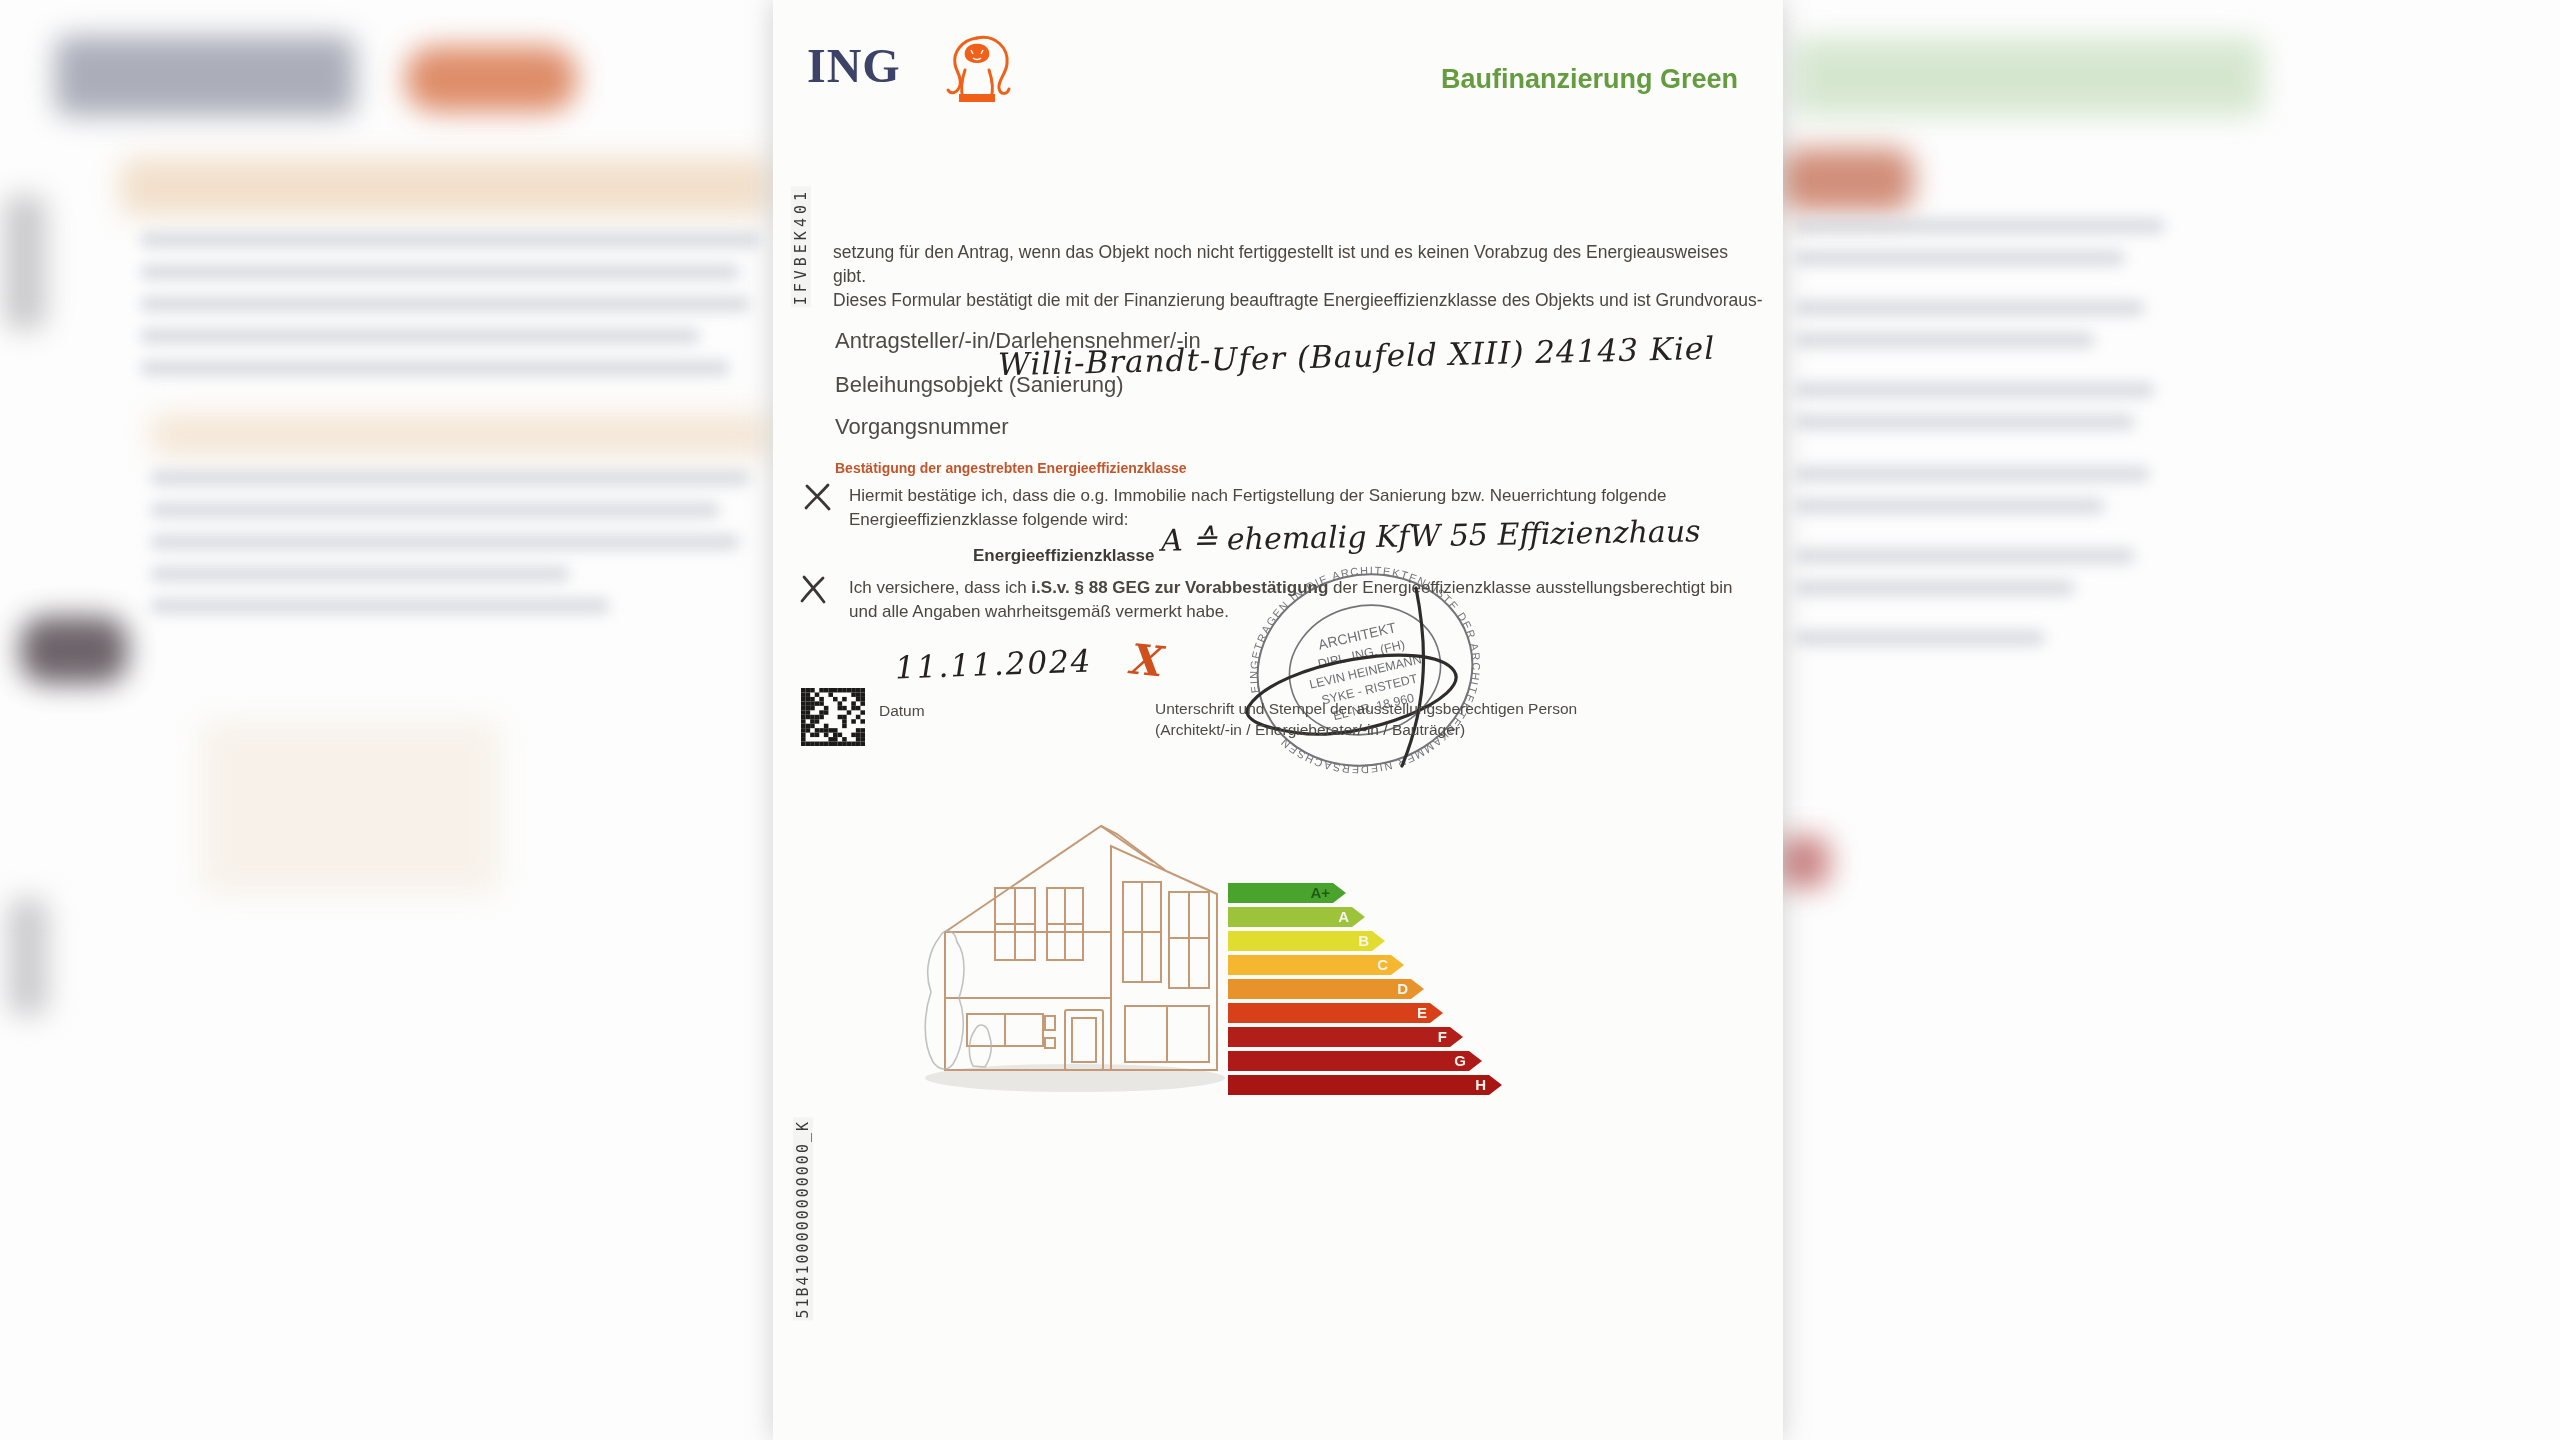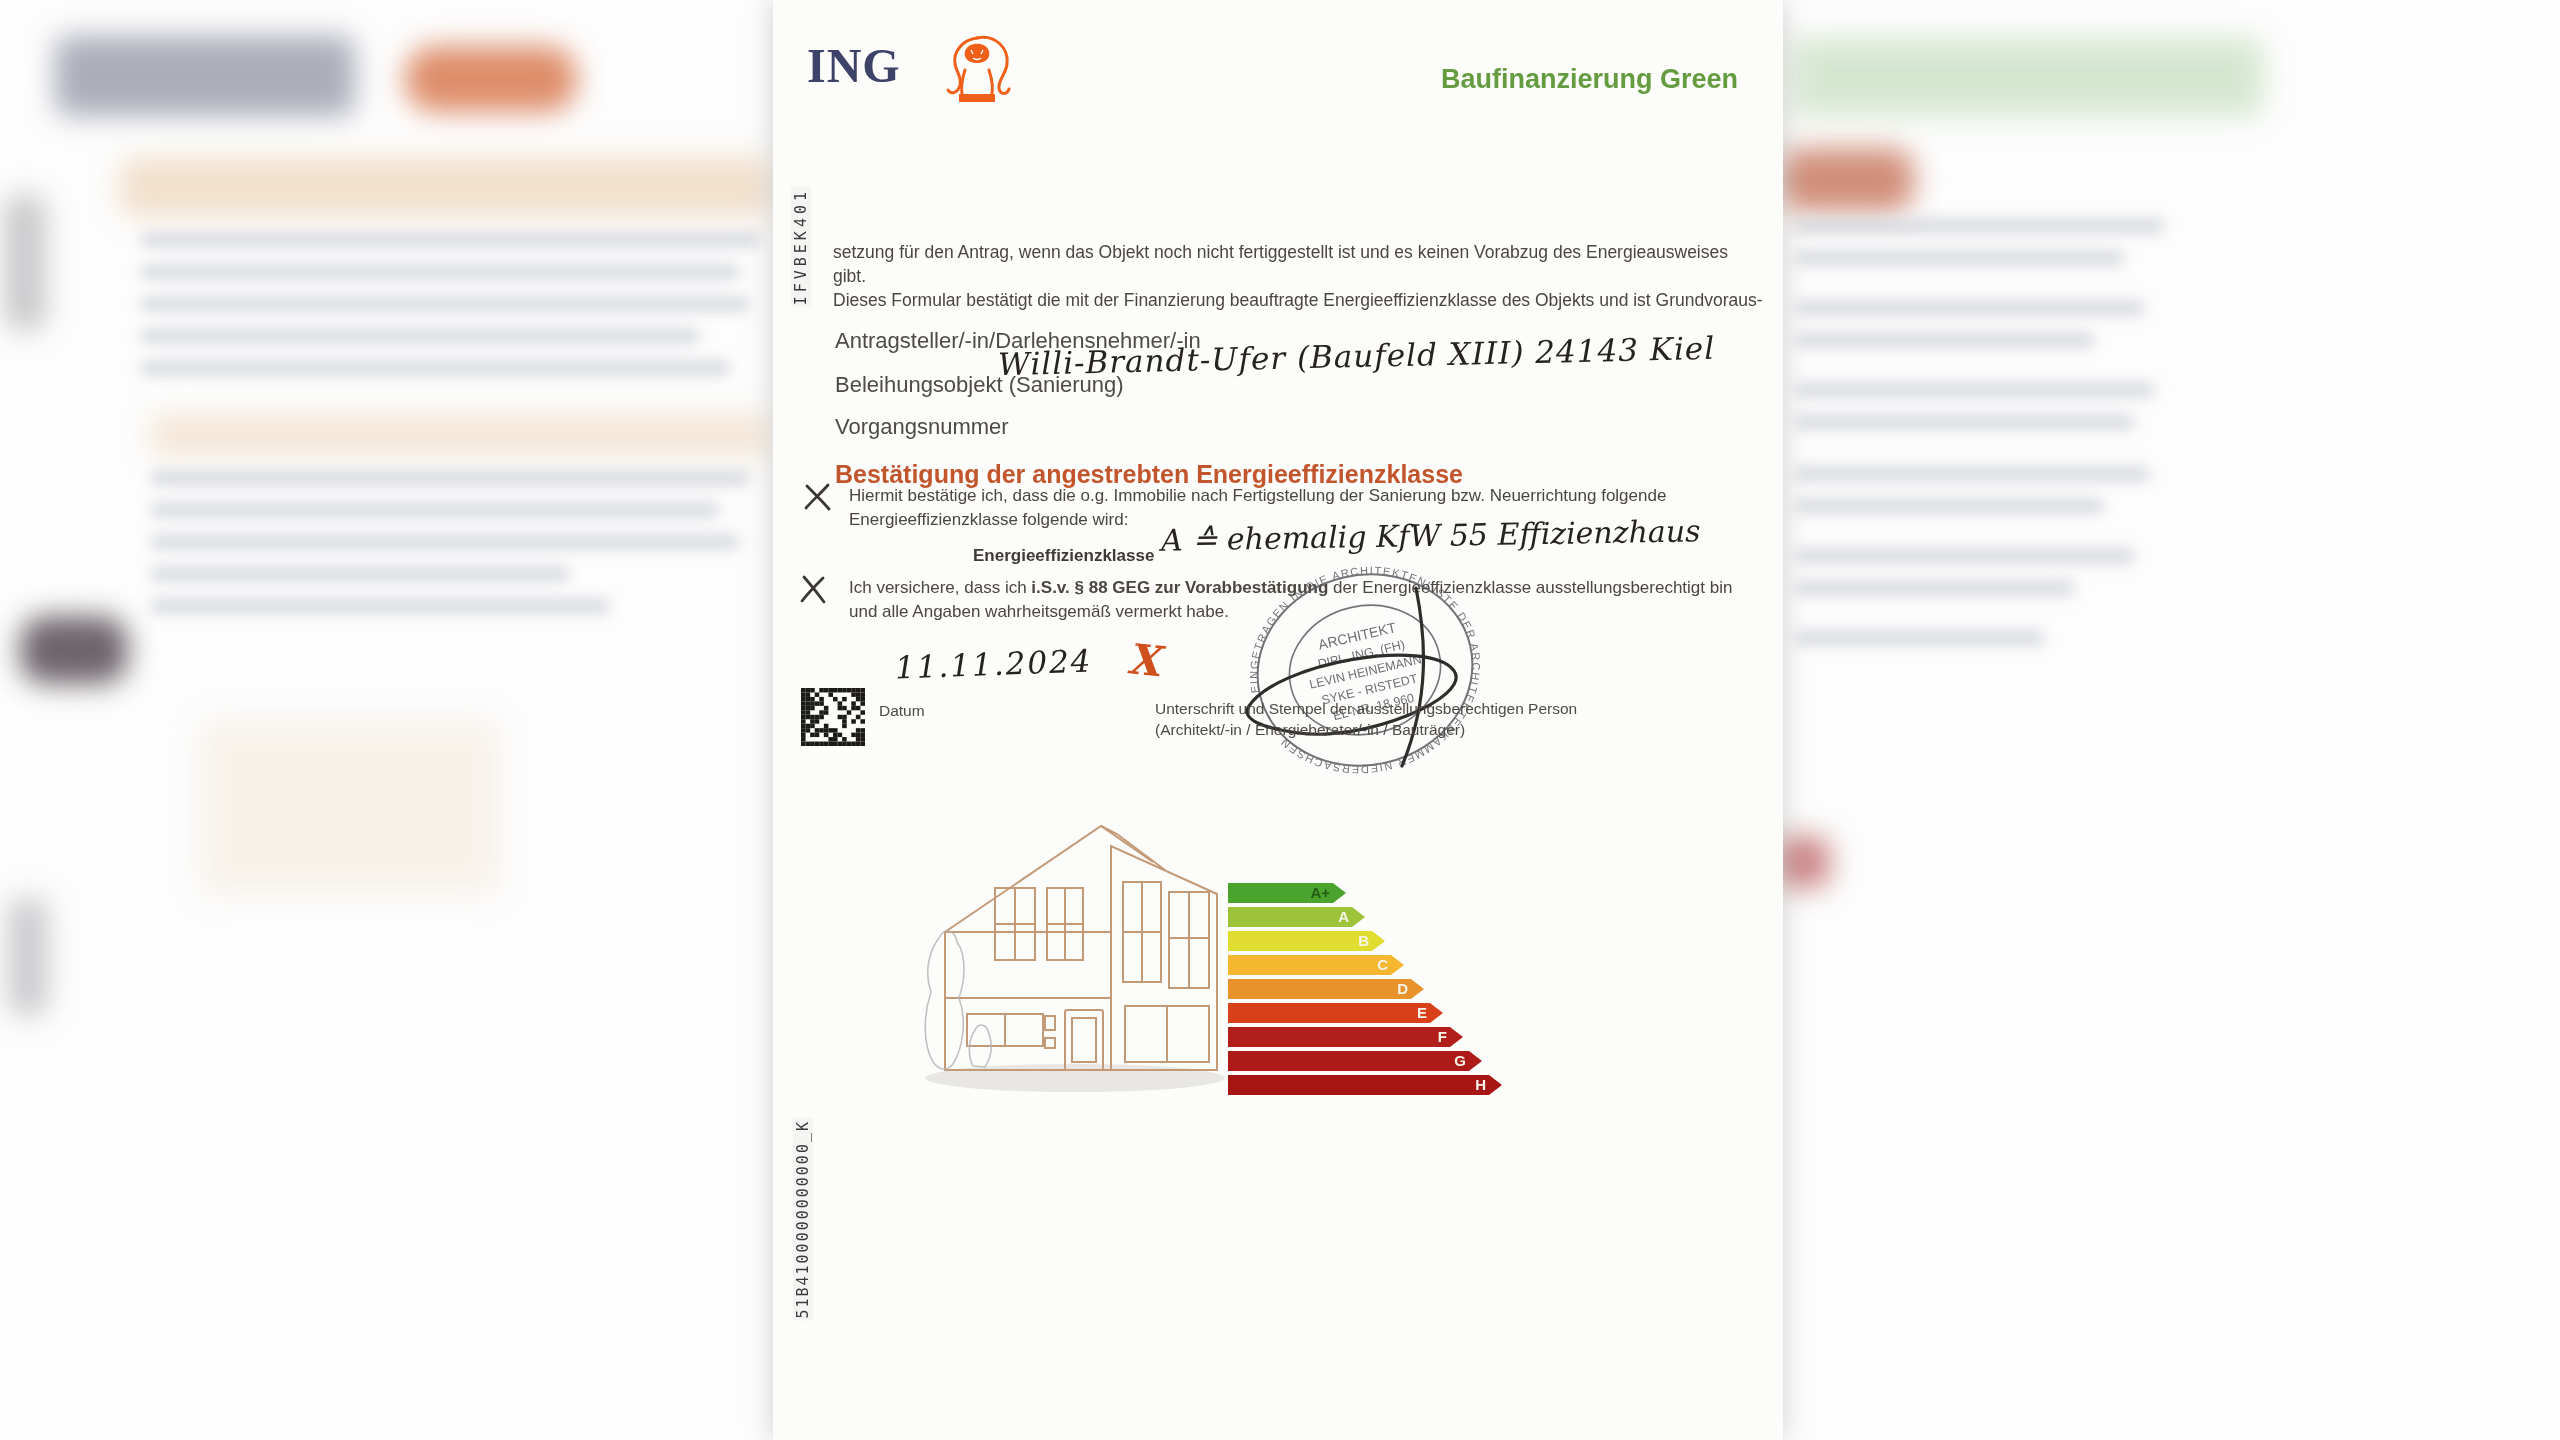--- a/index.html
+++ b/index.html
@@ -20,21 +20,21 @@
   #program{right:45px;top:64px;font-size:27px;font-weight:bold;color:#649c3f;}
   .vcode{font-family:"DejaVu Sans Mono",monospace;font-size:15px;color:#3a3a3a;letter-spacing:4px;
          writing-mode:vertical-rl;transform:rotate(180deg);background:#f4f4f2;padding:2px 1px;}
   #code-left{left:18px;top:186px;}
   #code-bottom{left:20px;top:1118px;letter-spacing:2px;}
   #title{left:60px;top:188px;font-size:31px;font-weight:bold;color:#c2552c;letter-spacing:.2px;}
   #intro{left:60px;top:240px;width:930px;font-size:17.5px;line-height:24px;}
   .field-label{font-size:22px;color:#4e4a45;}
   .handwrite{font-family:"DejaVu Serif",serif;font-style:italic;color:#26221f;}
   #hw-object{left:225px;top:338px;font-size:31px;transform:rotate(-1.3deg);letter-spacing:1px;white-space:nowrap;}
-  #conf-heading{left:62px;top:460px;font-size:25px;font-weight:bold;color:#c2552c;}
+  #conf-heading{left:62px;top:460px;font-size:14px;font-weight:bold;color:#c2552c;}
   .cb-text{font-size:17px;line-height:24px;width:890px;}
   #class-label{left:200px;top:546px;font-size:17px;font-weight:bold;color:#3f3a35;}
   #hw-class{left:388px;top:518px;font-size:30px;transform:rotate(-1deg);white-space:nowrap;}
   #hw-date{left:122px;top:646px;font-size:31px;transform:rotate(-2deg);letter-spacing:2px;}
   #sig-x{left:358px;top:636px;font-family:"DejaVu Serif",serif;font-style:italic;font-weight:bold;
          font-size:42px;color:#cf4f1d;transform:rotate(6deg);}
   .small-label{font-size:15.5px;color:#4e4a45;line-height:21px;}
   #bars{left:455px;top:883px;}
   .bar{position:absolute;height:20px;clip-path:polygon(0 0,calc(100% - 13px) 0,100% 50%,calc(100% - 13px) 100%,0 100%);}
   .bar span{position:absolute;right:16px;top:1px;font-size:15px;font-weight:bold;color:#f7f4ea;}

